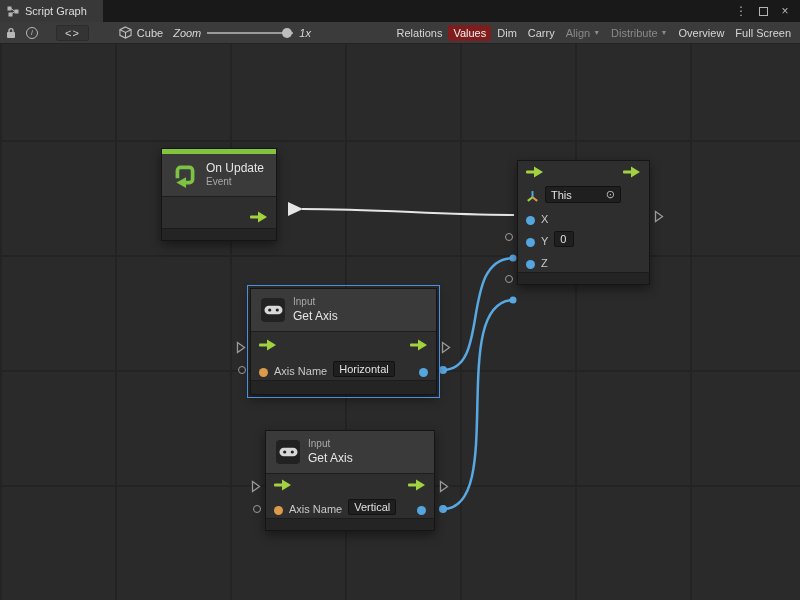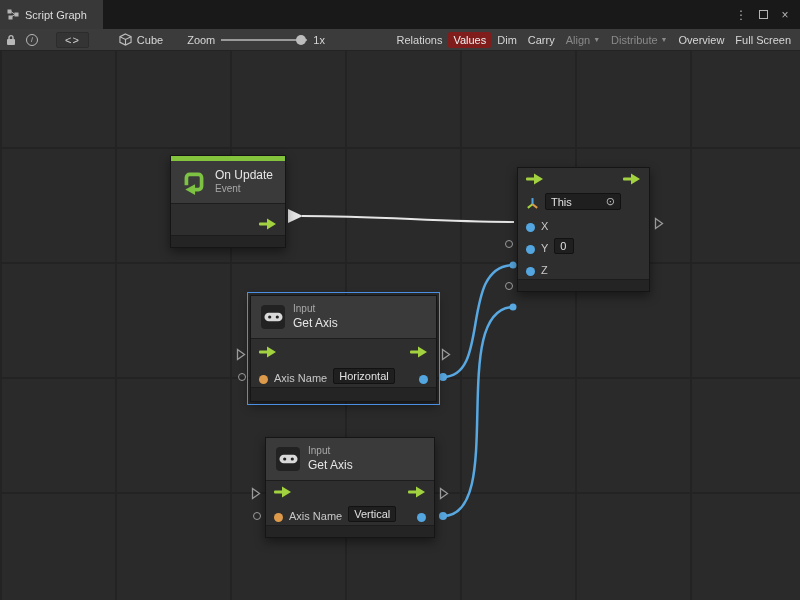--- a/index.html
+++ b/index.html
@@ -1,41 +1,41 @@
 <!DOCTYPE html>
 <html><head>
 <meta charset="utf-8">
 <style>
   * { margin:0; padding:0; box-sizing:border-box; }
   html,body { width:800px; height:600px; overflow:hidden; background:#2a2a2a;
               font-family:"Liberation Sans", sans-serif; }
   .window { width:800px; height:600px; display:flex; flex-direction:column; }
 
   
-  .titlebar { height:29px; background:#191919; display:flex; align-items:stretch;
+  .titlebar { height:22px; background:#191919; display:flex; align-items:stretch;
               color:#cfcfcf; font-size:11px; flex:0 0 auto; }
   .tab { display:flex; align-items:center; gap:6px; padding:0 16px 0 7px;
          background:#383838; color:#dedede; }
   .win-controls { margin-left:auto; display:flex; align-items:center; gap:4px; padding-right:6px; }
   .win-btn { width:18px; height:18px; display:flex; align-items:center; justify-content:center;
              color:#b4b4b4; font-size:12px; }
   .max-glyph { width:9px; height:9px; border:1px solid #b4b4b4; }
 
   
   .toolbar { height:22px; background:#3b3b3b; border-bottom:1px solid #232323;
              display:flex; align-items:center; color:#d6d6d6; font-size:11px;
              padding:0 4px; gap:6px; flex:0 0 auto; }
   .ticon { display:flex; align-items:center; justify-content:center; padding:0 2px; }
   .info-circle { width:12px; height:12px; border:1px solid #b8b8b8; border-radius:50%;
                  font-size:8px; color:#b8b8b8; display:flex; align-items:center;
                  justify-content:center; font-style:italic; }
   .code-box { border:1px solid #2c2c2c; background:#343434; border-radius:2px;
               padding:1px 8px; color:#cfcfcf; margin-left:10px; letter-spacing:1px; }
   .context { display:flex; align-items:center; gap:5px; margin-left:24px; }
-  .zoom-wrap { display:flex; align-items:center; gap:6px; margin-left:18px; }
+  .zoom-wrap { display:flex; align-items:center; gap:6px; margin-left:4px;font-style:italic; }
   .slider { width:86px; height:2px; background:#9a9a9a; position:relative; }
   .slider-handle { position:absolute; right:1px; top:-4px; width:10px; height:10px;
                    border-radius:50%; background:#bdbdbd; }
   .right-group { margin-left:auto; display:flex; align-items:center; gap:1px; }
   .tbtn { padding:2px 5px; border-radius:2px; color:#d6d6d6; white-space:nowrap;
           display:flex; align-items:center; gap:3px; }
   .tbtn.active { background:#7f1d1d; color:#f0f0f0; }
   .tbtn.disabled { color:#8a8a8a;text-align:center; }
   .caret { font-size:7px; color:inherit; }
 
@@ -167,21 +167,21 @@
       <path d="M288 158 L303 165 L288 172 Z" fill="#e6e6e6"></path>
       <path d="M302 165 C 380 165, 440 171, 514 171" stroke="#e6e6e6" stroke-width="2" fill="none"></path>
       <path d="M443 326 C 492 326, 458 214, 514 214" stroke="#58a8e2" stroke-width="2.5" fill="none"></path>
       <path d="M443 465 C 508 465, 446 256, 514 256" stroke="#58a8e2" stroke-width="2.5" fill="none"></path>
       <circle cx="443" cy="326" r="4" fill="#58a8e2"></circle>
       <circle cx="443" cy="465" r="4" fill="#58a8e2"></circle>
       <circle cx="513" cy="214" r="3.5" fill="#58a8e2"></circle>
       <circle cx="513" cy="256" r="3.5" fill="#58a8e2"></circle>
     </svg>
 
-    <div class="node" style="left:170px; top:104px; width:116px;">
+    <div class="node" style="left:161px; top:104px; width:116px;">
       <div class="node-accent"></div>
       <div class="node-header">
         <svg width="26" height="26" viewBox="0 0 24 24">
           <path d="M5 15 V8 A3 3 0 0 1 8 5 H16 A3 3 0 0 1 19 8 V16 A3 3 0 0 1 16 19 H12.5" fill="none" stroke="#7dc242" stroke-width="3.4"></path>
           <path d="M13 14 L13 24 L4 19 Z" fill="#7dc242"></path>
         </svg>
         <span class="titles">
           <span class="t-big">On Update</span>
           <span class="t-small">Event</span>
         </span>

